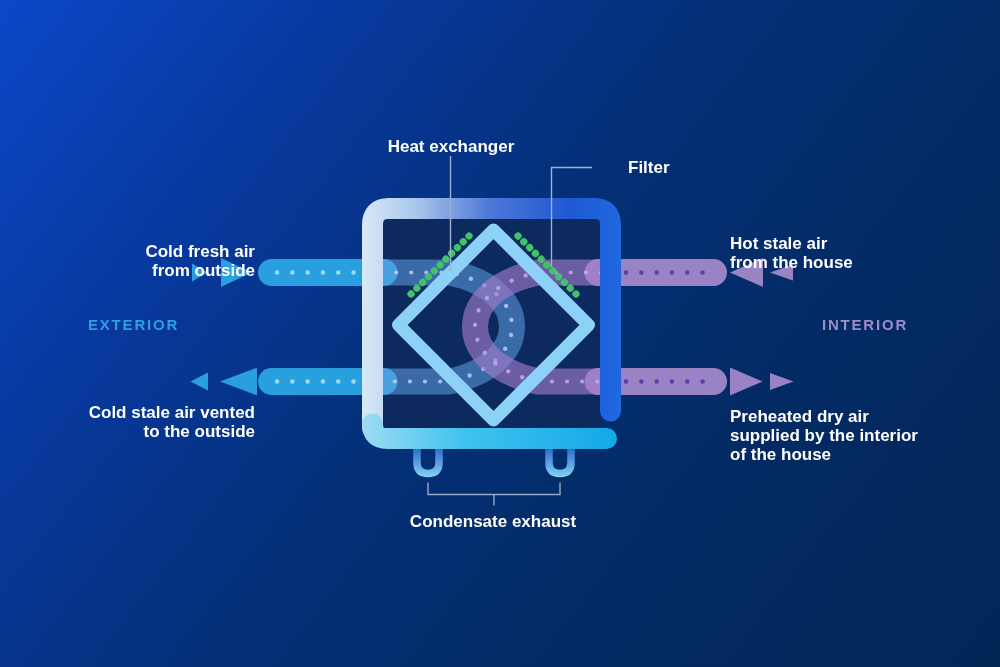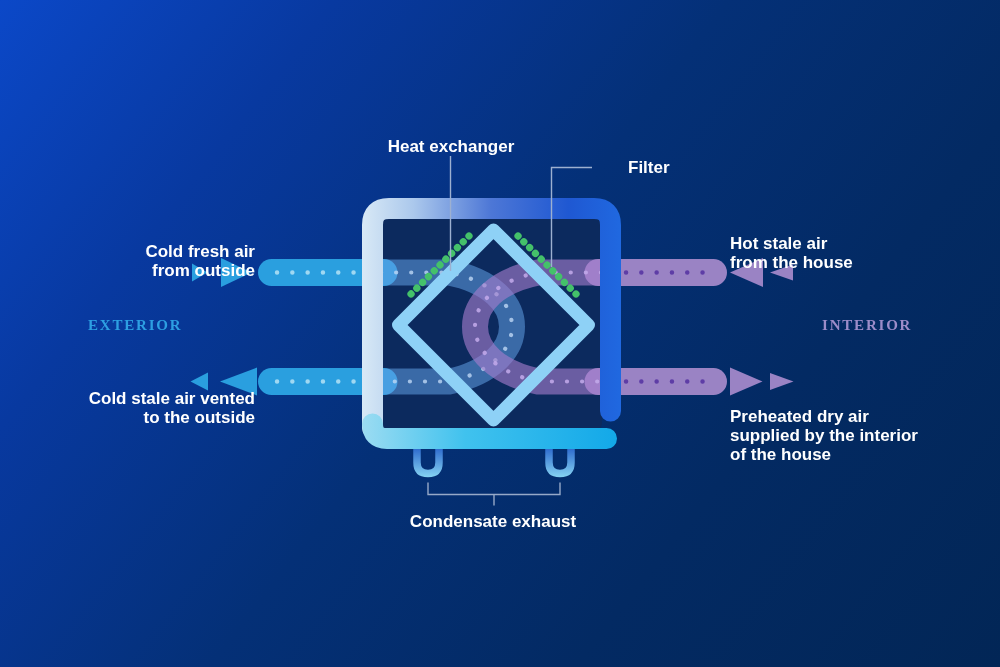--- a/index.html
+++ b/index.html
@@ -10,21 +10,21 @@
   }
   .stage{position:relative;width:1000px;height:667px;}
   .stage svg{position:absolute;left:0;top:0;}
   .lbl{
     position:absolute;font-weight:bold;color:#ffffff;
     font-size:17px;line-height:19px;white-space:pre-line;
   }
   .lbl.right{text-align:right;}
   .zone{
     position:absolute;font-weight:bold;font-size:15px;line-height:16px;
-    letter-spacing:1.8px;white-space:nowrap;font-family:Liberation Serif, serif;
+    letter-spacing:1.8px;white-space:nowrap;
   }
   .zone-exterior{color:#2d9fe2;}
   .zone-interior{color:#9c8cc9;text-align:right;}
   .center-x{transform:translateX(-50%);}
 </style>
 </head>
 <body>
 
 <div class="stage">
 
@@ -123,21 +123,21 @@
   <div class="lbl right" style="right:745px;top:214px;margin-top:28px;">Cold fresh air
 from outside</div>
 
   <div class="lbl" style="left:730px;top:214px;margin-top:20px;">Hot stale air
 from the house</div>
 
   <div class="zone zone-exterior" style="left:88px;top:317px;">EXTERIOR</div>
 
   <div class="zone zone-interior" style="left:822px;top:317px;">INTERIOR</div>
 
-  <div class="lbl right" style="right:745px;top:389px;">Cold stale air vented
+  <div class="lbl right" style="right:745px;top:403px;">Cold stale air vented
 to the outside</div>
 
   <div class="lbl center-x" style="left:493px;top:512px;white-space:nowrap;">Condensate exhaust</div>
 
   <div class="lbl" style="left:730px;top:407px;">Preheated dry air
 supplied by the interior
 of the house</div>
 
 </div>
 

